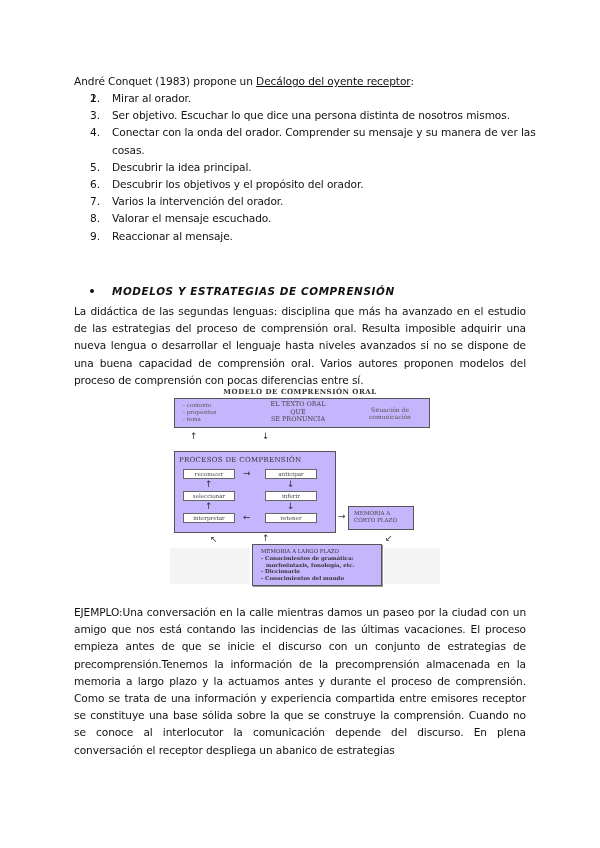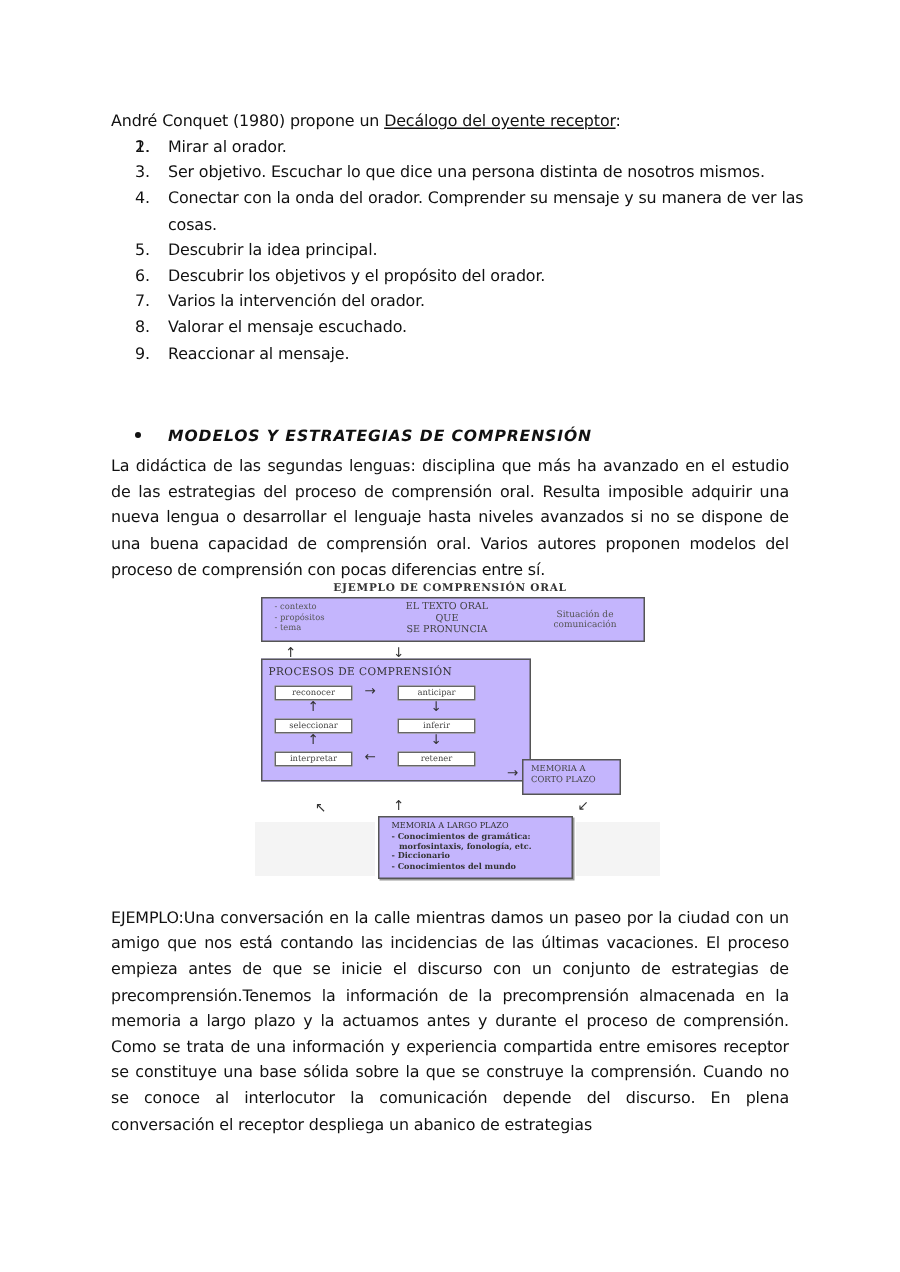--- a/index.html
+++ b/index.html
@@ -24,38 +24,38 @@
   
   .diagram { position: absolute; left: 170px; top: 385px; width: 270px; height: 200px;
              font-family: "DejaVu Serif", serif; color: #444; }
   .d-title { position: absolute; left: 0; top: 2px; width: 260px; text-align: center;
              font-size: 7px; letter-spacing: 0.5px; font-weight: bold; color: #333; }
   .box { position: absolute; border: 1px solid #555; background: #c4b5fd; box-sizing: border-box; }
   .top-box { left: 4px; top: 13px; width: 256px; height: 30px; }
   .ctx { position: absolute; left: 8px; top: 3px; font-size: 5.6px; line-height: 7px; color: #555; }
   .texto { position: absolute; left: 78px; top: 2px; width: 90px; text-align: center; font-size: 6.4px; line-height: 7.6px; color: #444; }
   .situ { position: absolute; left: 180px; top: 7px; width: 70px; text-align: center; font-size: 6px; line-height: 7px; color: #555; }
-  .proc-box { left: 4px; top: 54px; width: 180px; height: 82px; }
+  .proc-box { left: 4px; top: 66px; width: 162px; height: 82px; }
   .proc-title { position: absolute; left: 4px; top: 4px; font-size: 7px; letter-spacing: 0.3px; color: #333; }
   .sm { position: absolute; border: 1px solid #666; font-size: 5.6px; text-align: center; line-height: 8px;
         height: 10px; box-sizing: border-box; color: #444; background: #fff; }
   .arrow { position: absolute; font-size: 9px; line-height: 9px; color: #333; font-family: "DejaVu Sans", sans-serif; }
   .mcp-box { left: 178px; top: 121px; width: 66px; height: 24px; }
   .mcp-text { position: absolute; left: 5px; top: 3px; font-size: 5.6px; line-height: 7.4px; color: #444; }
   .mlp-box { left: 82px; top: 159px; width: 130px; height: 42px; box-shadow: 1px 1px 0 #999; }
   .mlp-text { position: absolute; left: 8px; top: 3px; font-size: 5.4px; line-height: 6.8px; color: #333; white-space: nowrap; }
   .ghost { position: absolute; background: #f1f1f1; opacity: 0.8; }
 </style>
 </head>
 <body>
 
 <div class="page">
 
   <div class="txt intro">
-    <span>André Conquet  (1980) propone un </span><u>Decálogo del oyente receptor</u><span>:</span>
+    <span>André Conquet  (1983) propone un </span><u>Decálogo del oyente receptor</u><span>:</span>
   </div>
 
   <ol class="txt list">
     <li><span class="num">1.</span></li>
     <li><span class="num">2.</span><span>Mirar al orador.</span></li>
     <li><span class="num">3.</span><span>Ser objetivo. Escuchar lo que dice una persona distinta de nosotros mismos.</span></li>
     <li><span class="num">4.</span><span>Conectar con la onda del orador. Comprender su mensaje y su manera de ver las cosas.</span></li>
     <li><span class="num">5.</span><span>Descubrir la idea principal.</span></li>
     <li><span class="num">6.</span><span>Descubrir los objetivos y el propósito del orador.</span></li>
     <li><span class="num">7.</span><span>Varios la intervención del orador.</span></li>
@@ -63,21 +63,21 @@
     <li><span class="num">9.</span><span>Reaccionar al mensaje.</span></li>
   </ol>
 
   <div class="heading">
     <span class="bullet"></span><span>MODELOS Y ESTRATEGIAS DE COMPRENSIÓN</span>
   </div>
 
   <p class="txt para para1">La didáctica de las segundas lenguas: disciplina que más ha avanzado en el estudio de las estrategias del proceso de comprensión oral. Resulta imposible adquirir una nueva lengua o desarrollar el lenguaje hasta niveles avanzados si no se dispone de una buena capacidad de comprensión oral. Varios autores proponen modelos del proceso de comprensión con pocas diferencias entre sí.</p>
 
   <div class="diagram">
-    <div class="d-title">EJEMPLO DE COMPRENSIÓN ORAL</div>
+    <div class="d-title">MODELO DE COMPRENSIÓN ORAL</div>
 
     <div class="box top-box">
       <div class="ctx">
         <div>- contexto</div>
         <div>- propósitos</div>
         <div>- tema</div>
       </div>
       <div class="texto">
         <div>EL TEXTO ORAL</div>
         <div>QUE</div>

